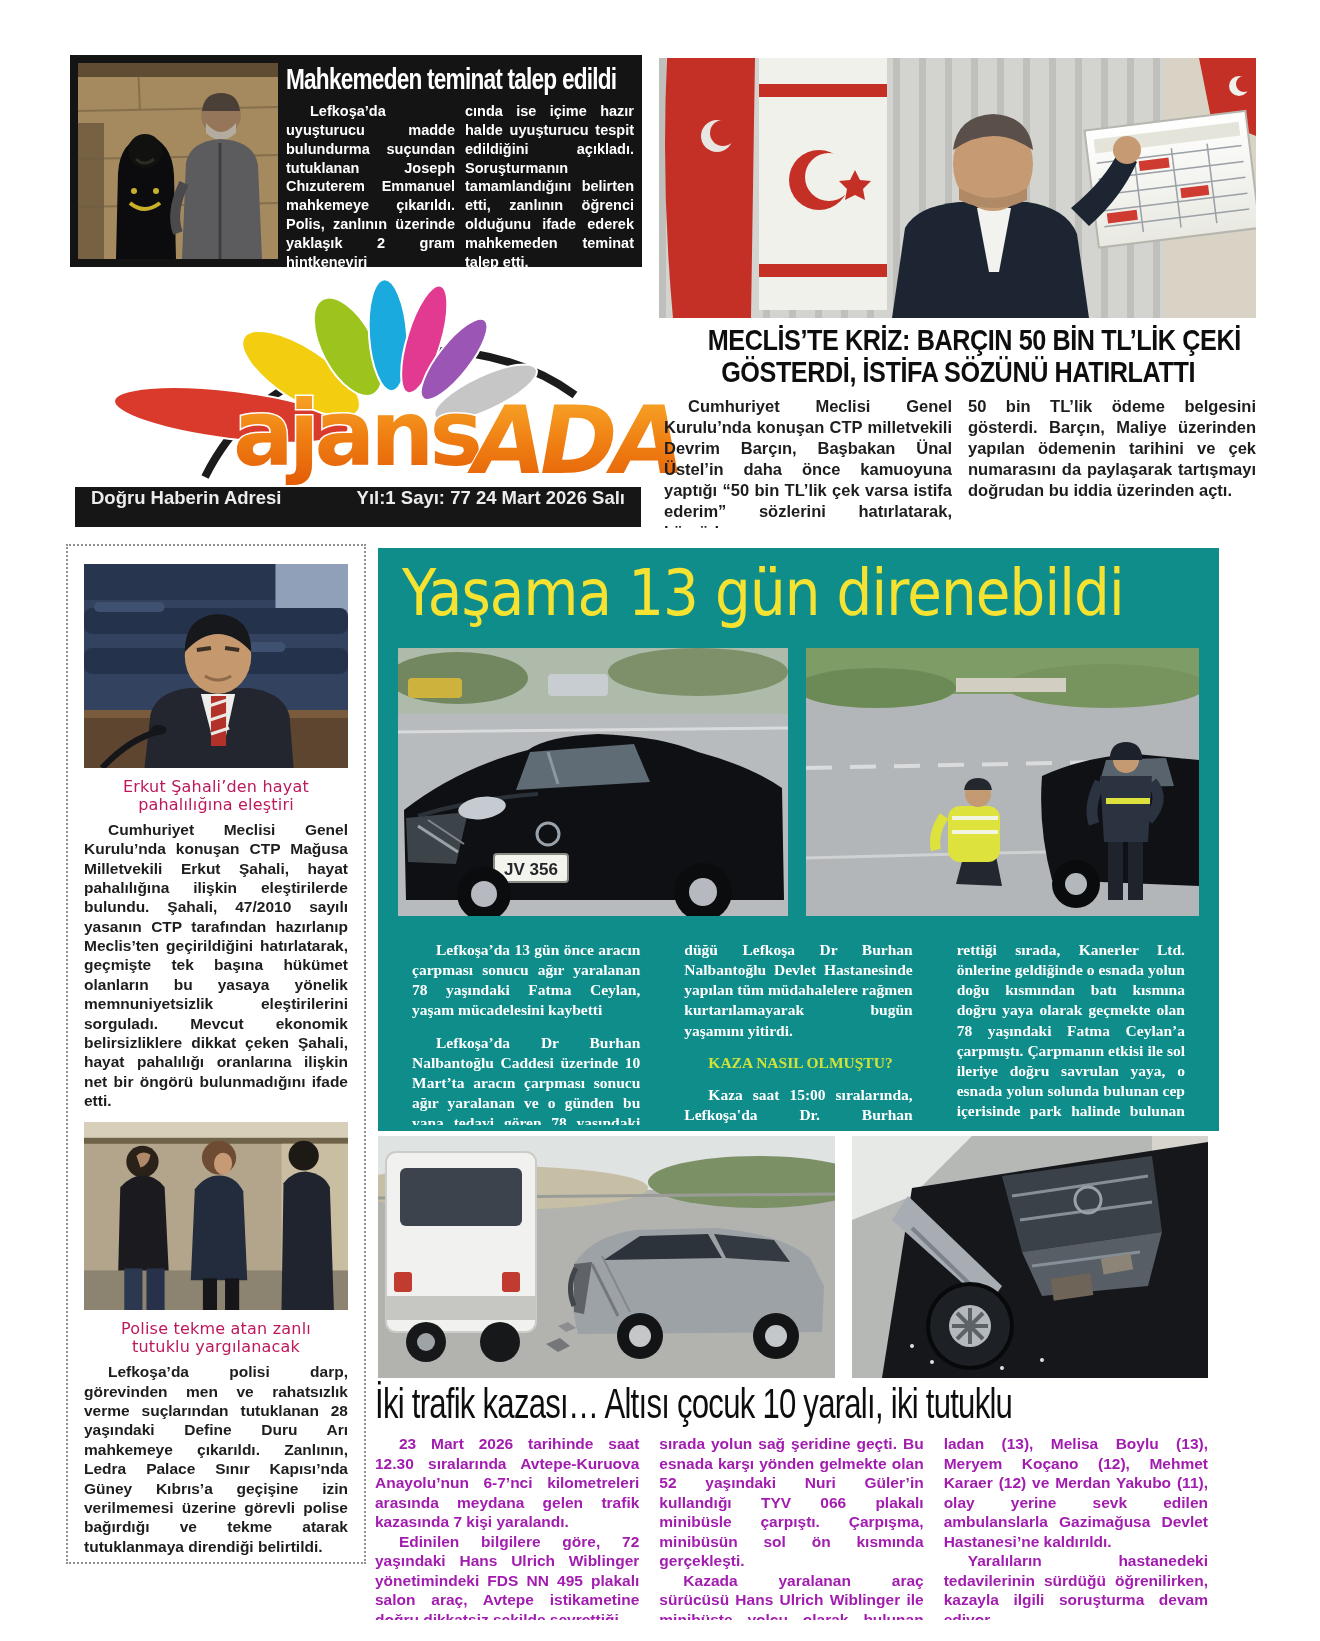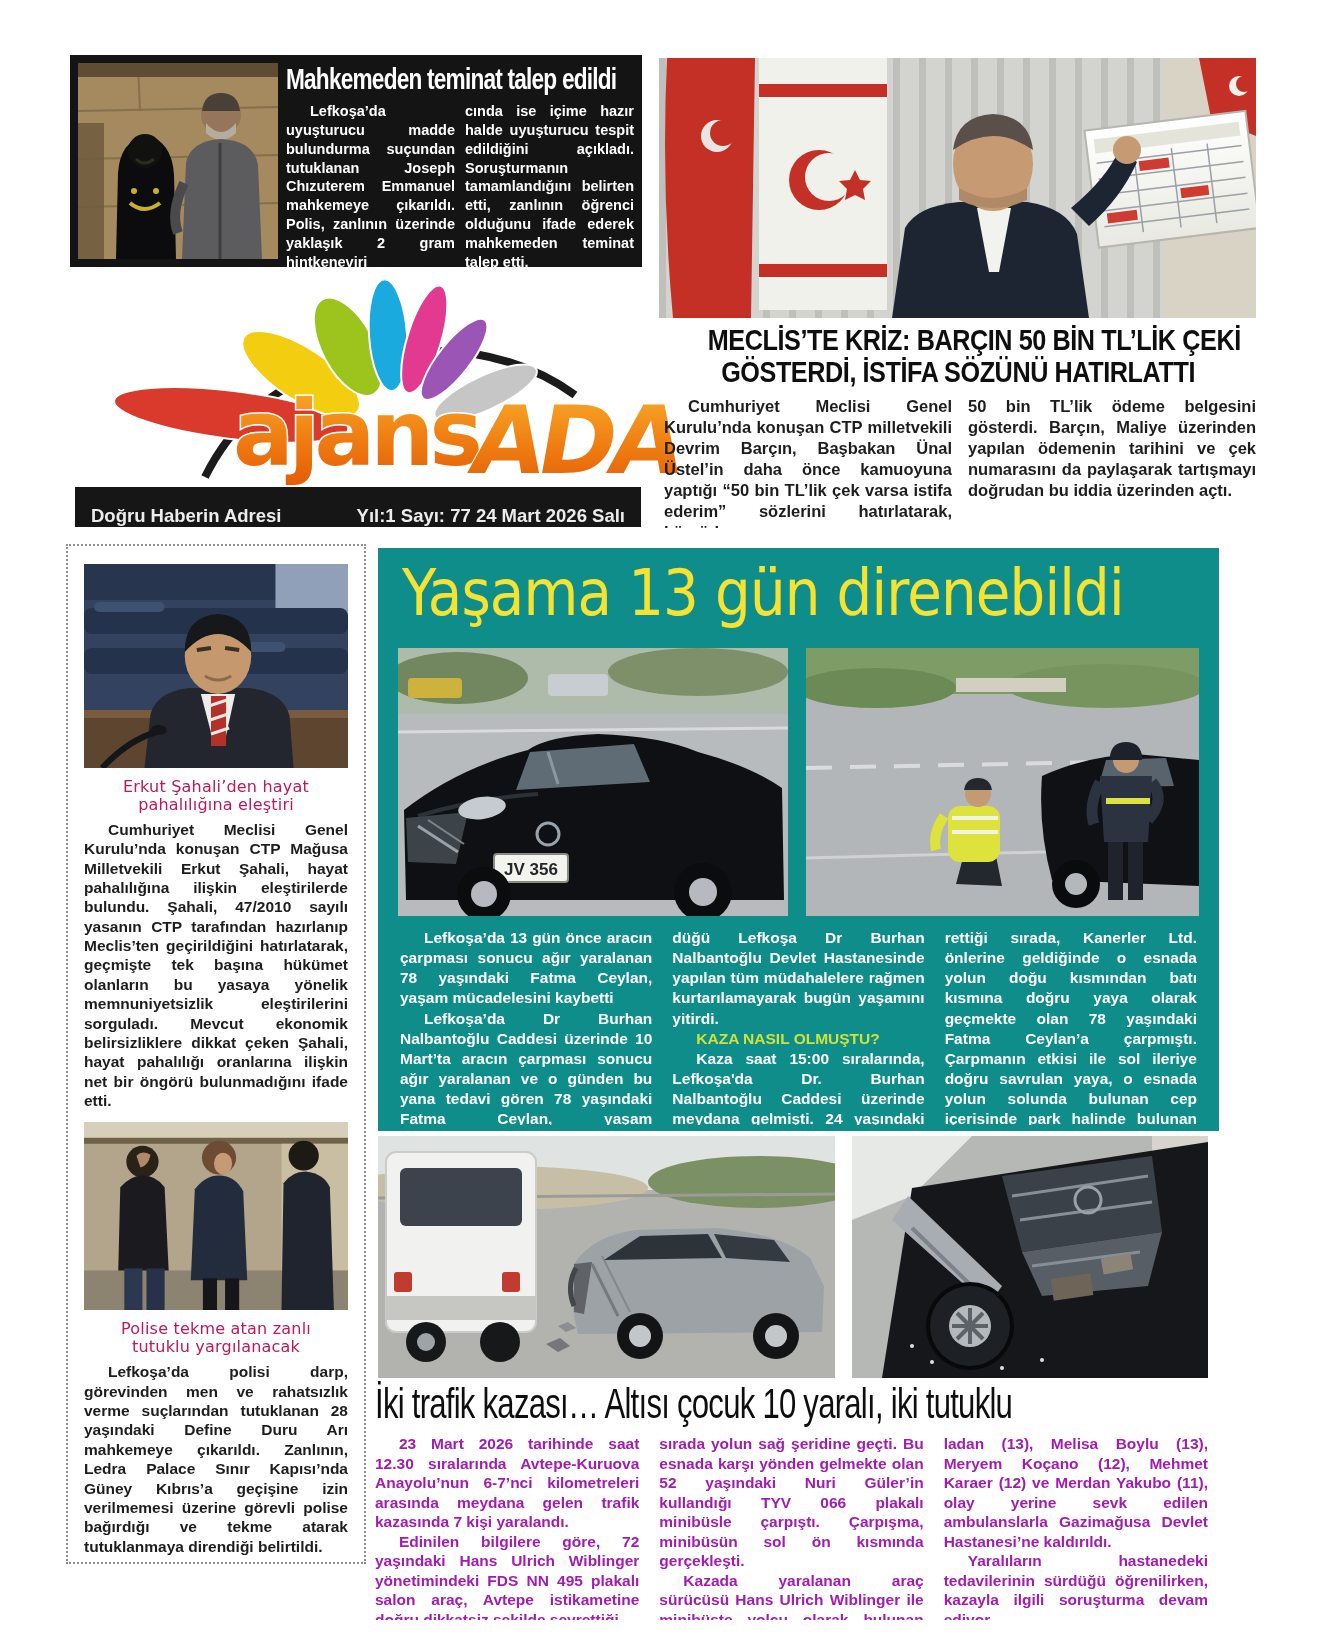--- a/index.html
+++ b/index.html
@@ -15,21 +15,21 @@
   .tl-content{left:216px;top:4px;width:348px;height:204px;}
   .tl-headline{font-size:29px;font-weight:600;letter-spacing:-1px;white-space:nowrap;
                display:inline-block;transform:scaleX(0.78);transform-origin:0 50%;margin-top:4px;}
   .tl-cols{display:flex;gap:10px;margin-top:6px;}
   .tl-cols .col{flex:1;font-size:14.5px;line-height:1.3;font-weight:600;text-align:justify;}
 
   
   .masthead{left:75px;top:266px;width:566px;height:220px;}
   .masthead svg{display:block;width:100%;height:100%;overflow:visible;}
   .mast-bar{left:75px;top:487px;width:566px;height:40px;background:#161616;color:#ececec;
-            display:flex;align-items:flex-end;justify-content:space-between;padding:0 16px;box-sizing:border-box;
+            display:flex;align-items:flex-start;justify-content:space-between;padding:0 16px;box-sizing:border-box;
             font-size:18.5px;font-weight:600;}
 
   
   .tr-photo{left:659px;top:58px;width:597px;height:260px;}
   .tr-headline{left:657px;top:324px;width:602px;text-align:center;color:#0e0e0e;line-height:1.08;}
   .tr-headline .hl{display:inline-block;font-size:30px;font-weight:800;letter-spacing:-0.5px;
                    white-space:nowrap;transform:scaleX(0.84);transform-origin:50% 50%;}
   .tr-cols{left:664px;top:396px;width:592px;height:132px;display:flex;gap:16px;overflow:hidden;}
   .tr-cols .col{flex:1;font-size:16.5px;line-height:1.27;font-weight:600;text-align:justify;}
 
@@ -47,21 +47,21 @@
   
   .teal{left:378px;top:548px;width:841px;height:583px;background:#0f8d8b;overflow:hidden;}
   .teal-headline{position:absolute;left:24px;top:8px;color:#f6e331;font-family:"DejaVu Sans",sans-serif;
                  font-size:64px;font-weight:400;white-space:nowrap;transform:scaleX(0.88);
                  transform-origin:0 50%;letter-spacing:-1px;}
   .teal-photo-l{position:absolute;left:20px;top:100px;width:390px;height:268px;}
   .teal-photo-r{position:absolute;left:428px;top:100px;width:393px;height:268px;}
   .teal-cols{position:absolute;left:22px;right:22px;top:380px;bottom:6px;display:flex;gap:20px;
              color:#ffffff;overflow:hidden;}
   .teal-cols .col{flex:1;font-size:15.5px;line-height:1.3;font-weight:700;text-align:justify;}
-  .teal-cols p{margin:0;}
+  .teal-cols p{margin:12px;font-family:Liberation Serif, serif;}
   .kaza{color:#cfe23a;font-weight:700;}
 
   
   .bot-photo-l{left:378px;top:1136px;width:457px;height:242px;}
   .bot-photo-r{left:852px;top:1136px;width:356px;height:242px;}
   .bot-headline{left:375px;top:1380px;width:840px;color:#0e0e0e;font-family:Liberation Sans, sans-serif;}
   .bot-headline .hl{display:inline-block;font-size:42px;font-weight:400;letter-spacing:-1px;
                     white-space:nowrap;transform:scaleX(0.74);transform-origin:0 50%;}
   .bot-cols{left:375px;top:1434px;width:833px;height:186px;display:flex;gap:20px;overflow:hidden;}
   .bot-cols .col{flex:1;font-size:15.5px;line-height:1.26;font-weight:600;text-align:justify;color:#a21caf;}

